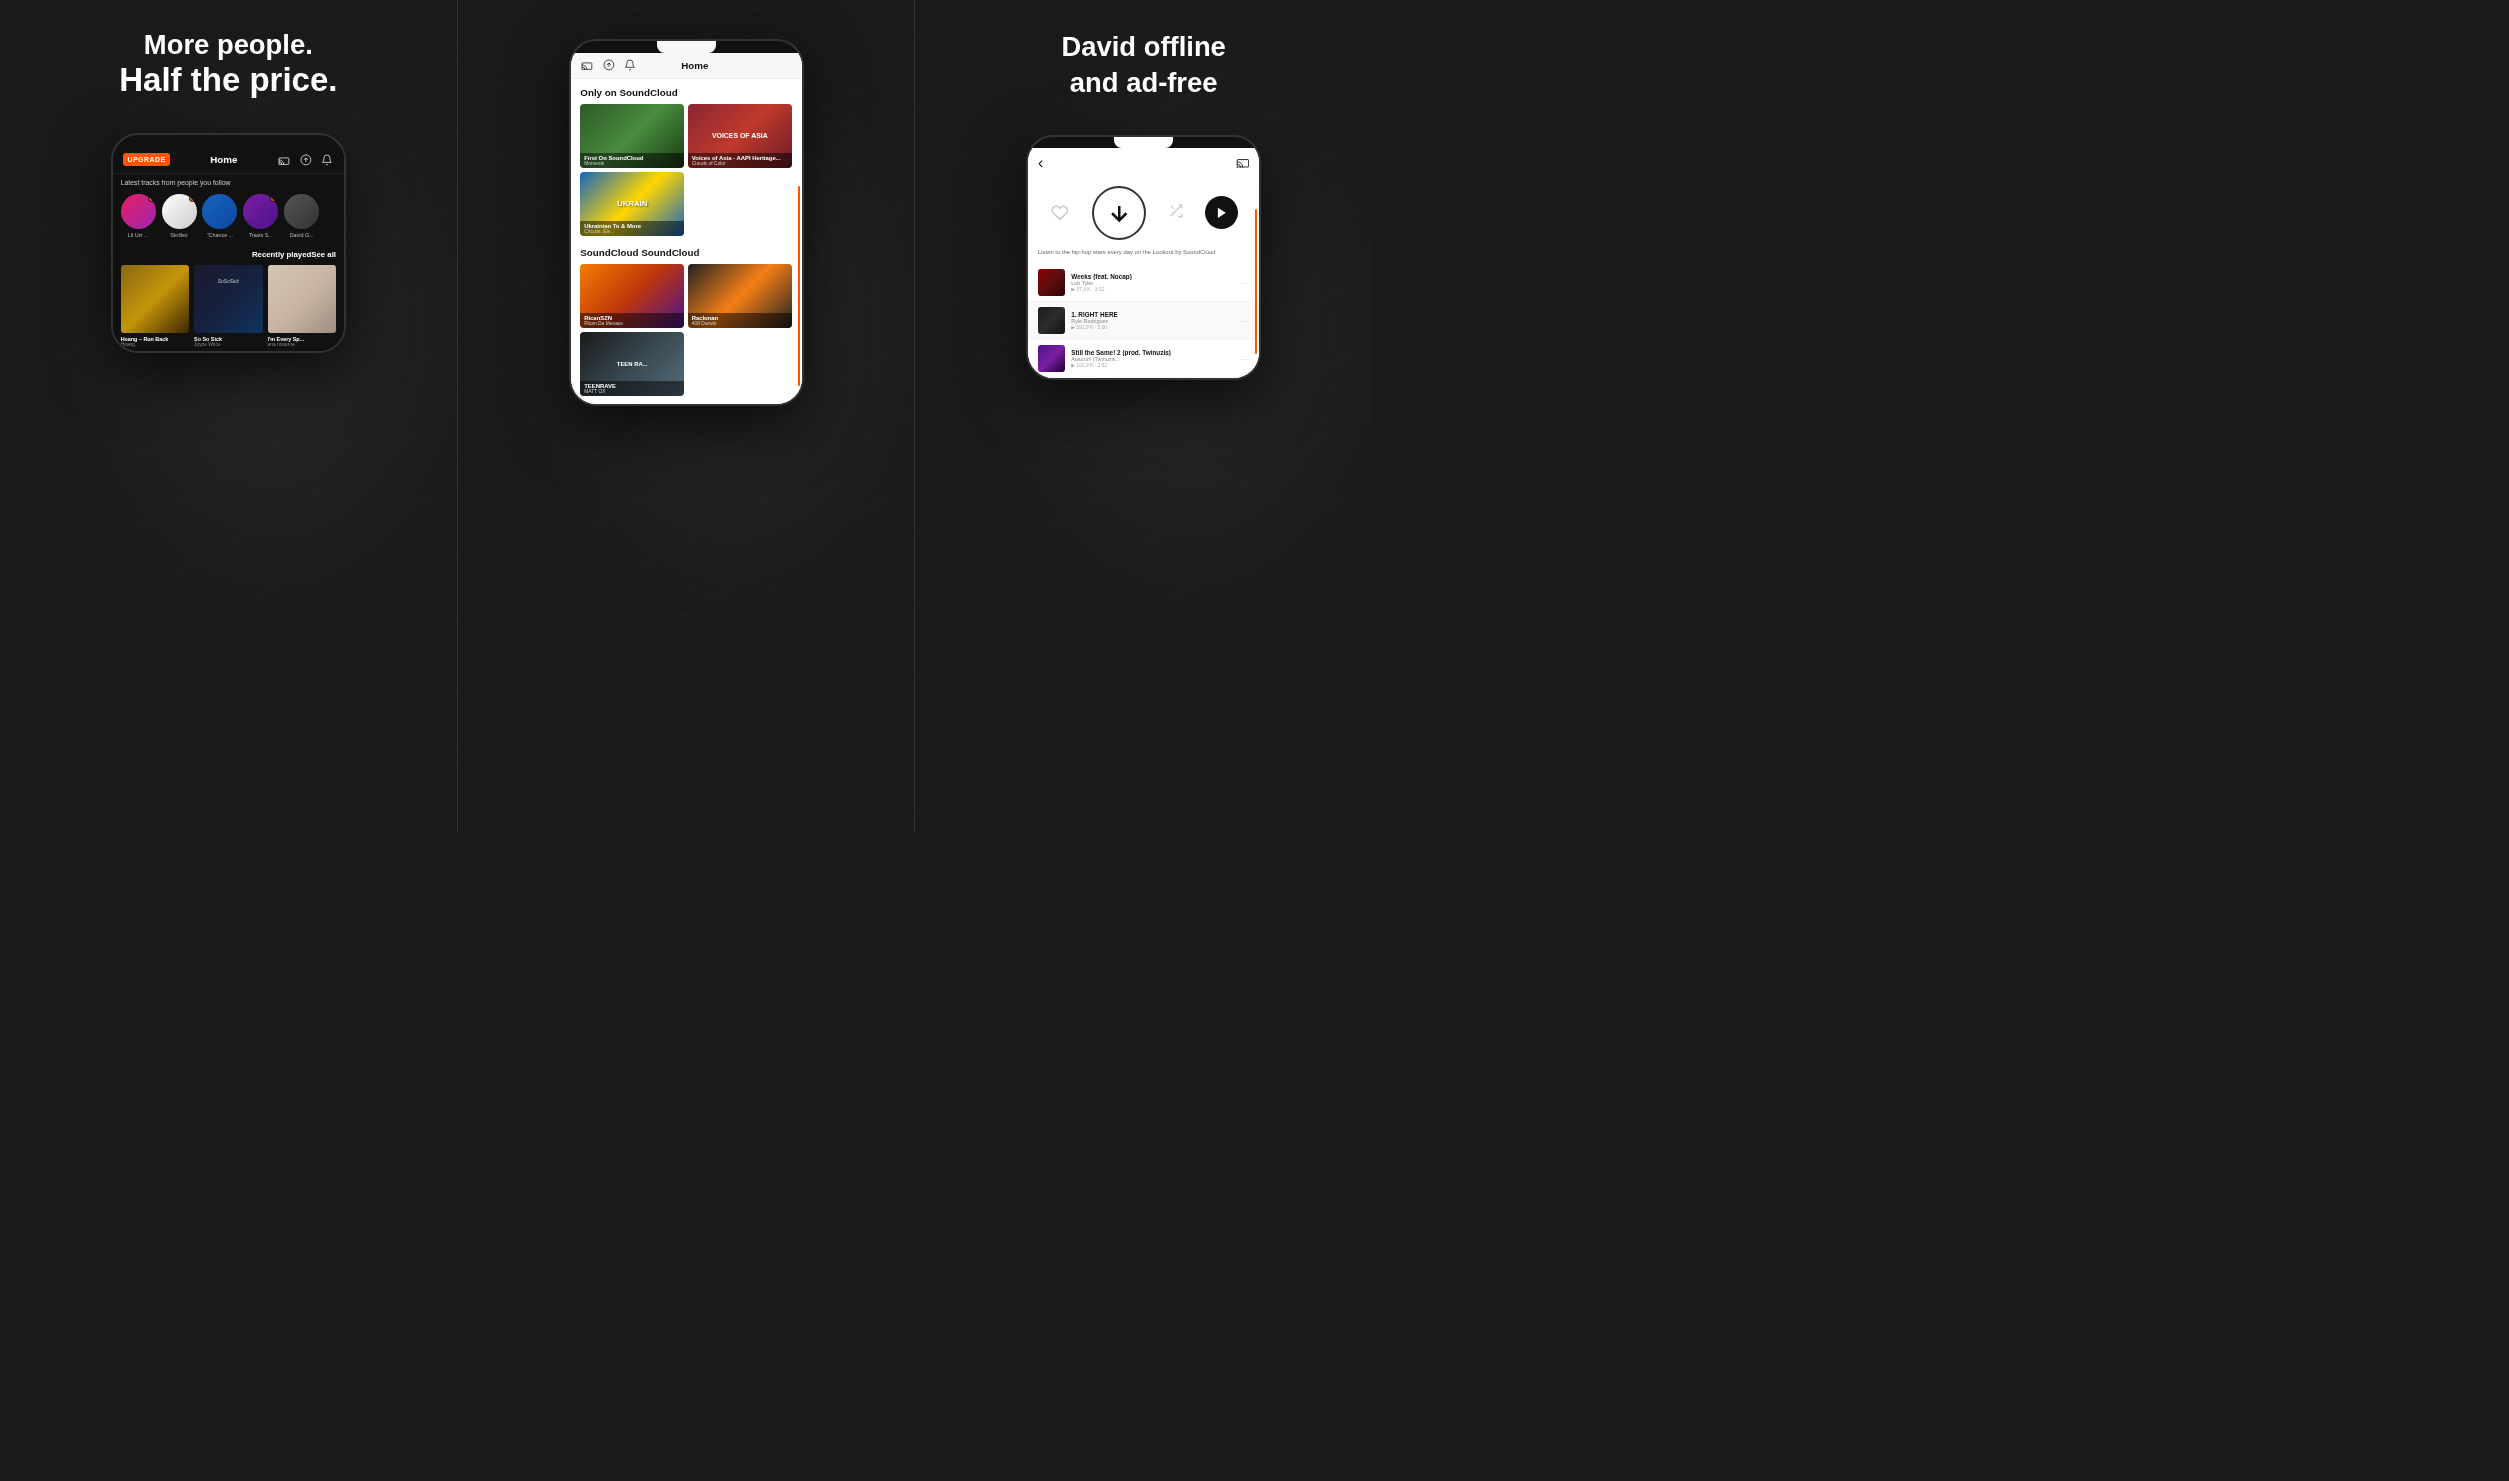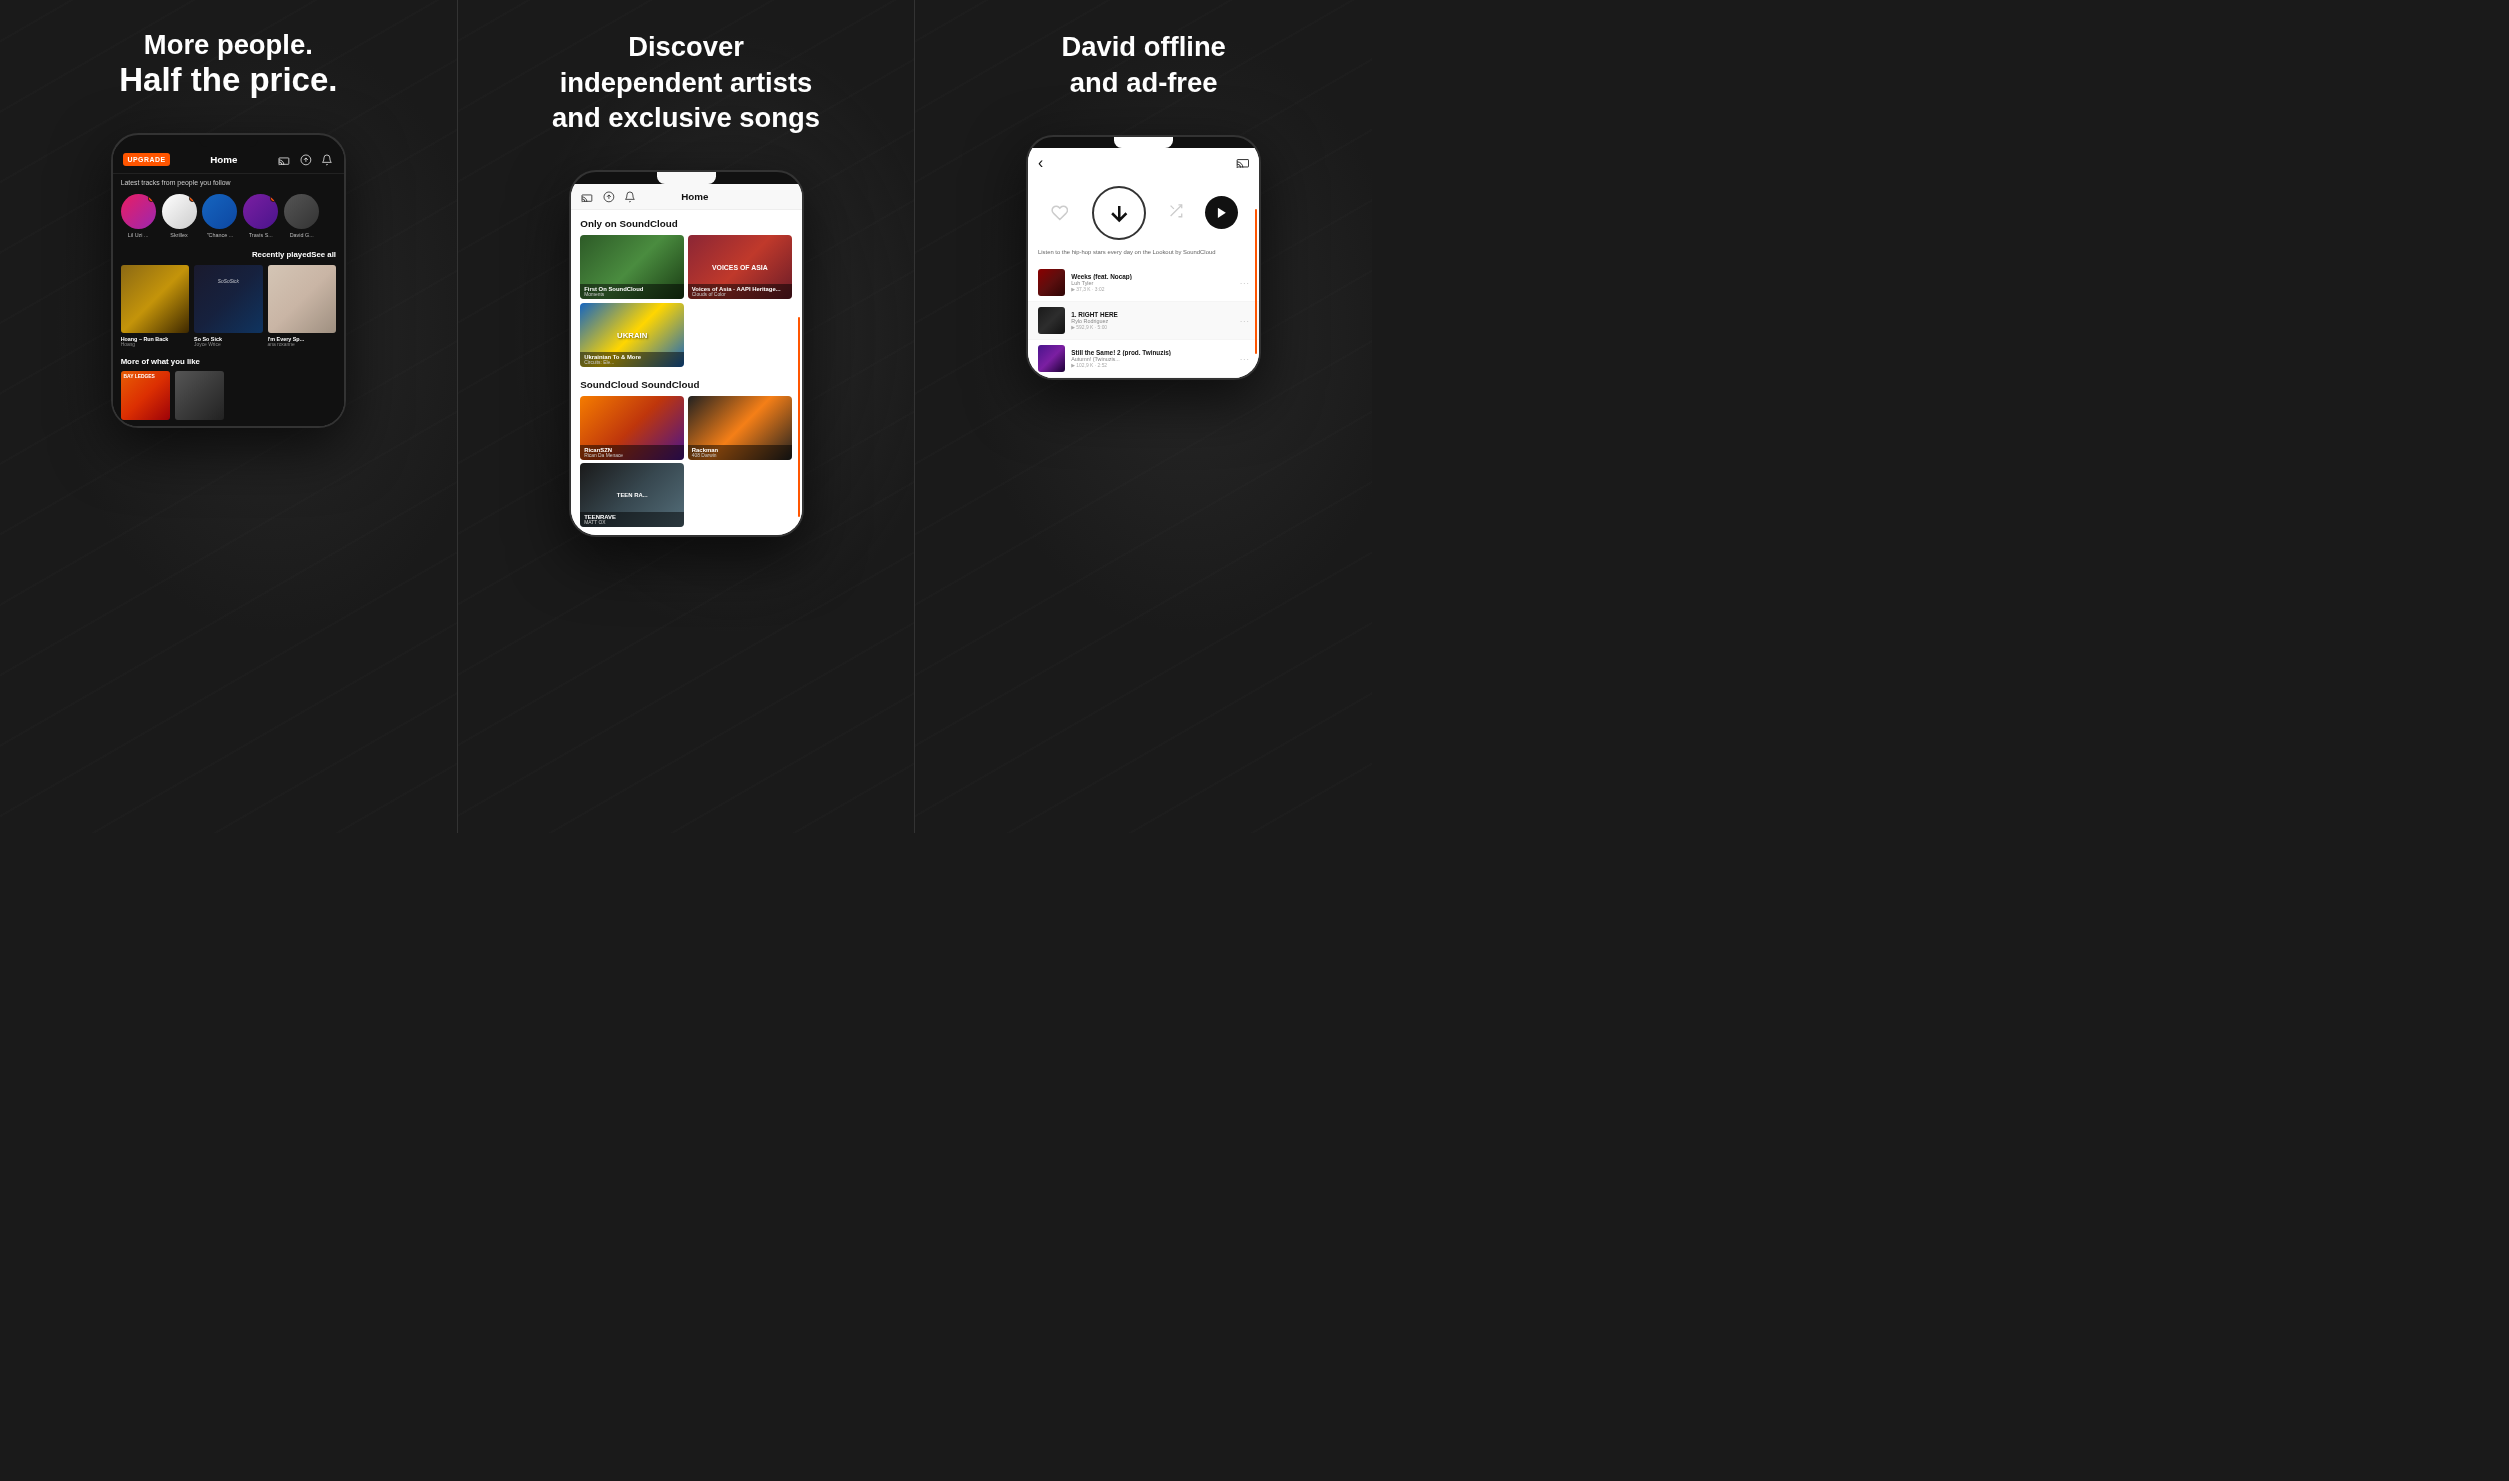--- a/index.html
+++ b/index.html
@@ -679,39 +679,27 @@
             <div class="recent-artist">Joyce Wrice</div>
           </div>
           <div class="recent-item">
             <div class="recent-thumb album-every"></div>
             <div class="recent-title">I'm Every Sp...</div>
             <div class="recent-artist">ana roxanne</div>
           </div>
         </div>
       </div>
 
-      <div class="p1-more">
-        <div class="p1-more-title">More of what you like</div>
-        <div class="more-grid">
-          <div class="more-item album-bayled">
-            <div style="color:#fff;font-size:4.9px;padding:2.9px;font-weight:700;">BAY LEDGES</div>
-          </div>
-          <div class="more-item" style="background:linear-gradient(135deg,#555,#222);"></div>
-        </div>
-      </div>
     </div>
   </div>
 </div>
 
 <div class="panel">
   <div class="panel-bg"></div>
 
-  <div class="headline multiline" style="white-space:pre-line;">Discover
-independent artists
-and exclusive songs</div>
 
   <div class="phone-mockup" style="margin-top:9.8px; position:relative;">
     <div class="phone-notch" style="background:#f8f8f8;"></div>
     <div class="phone-inner">
 
       <div class="p2-nav">
         <div style="display:flex;gap:7.8px;">
           <div class="nav-icon">
             <svg viewBox="0 0 24 24" style="stroke:#111;fill:none;stroke-width:1.5;width:11.8px;height:11.8px;">
                 <rect x="2" y="8" width="20" height="13" rx="1"></rect>

